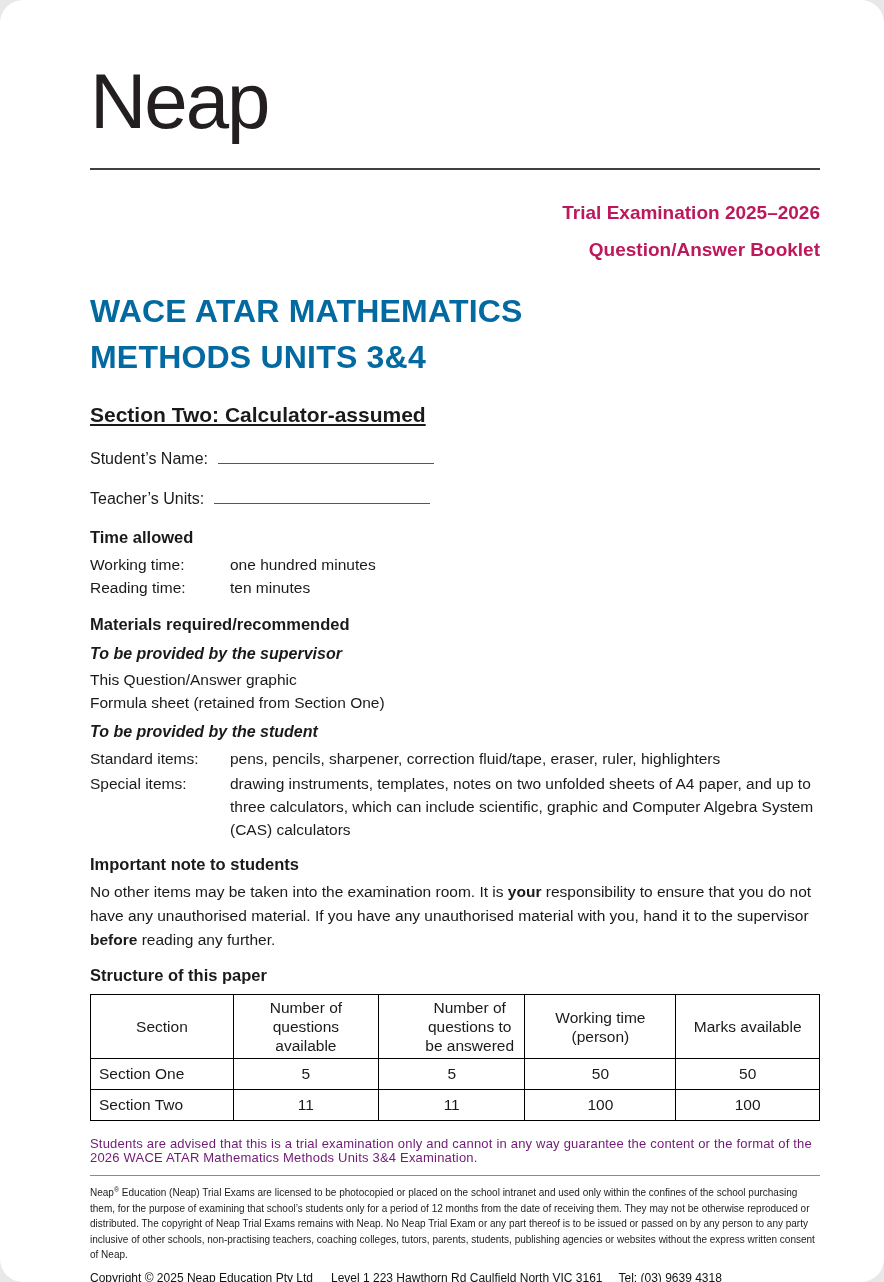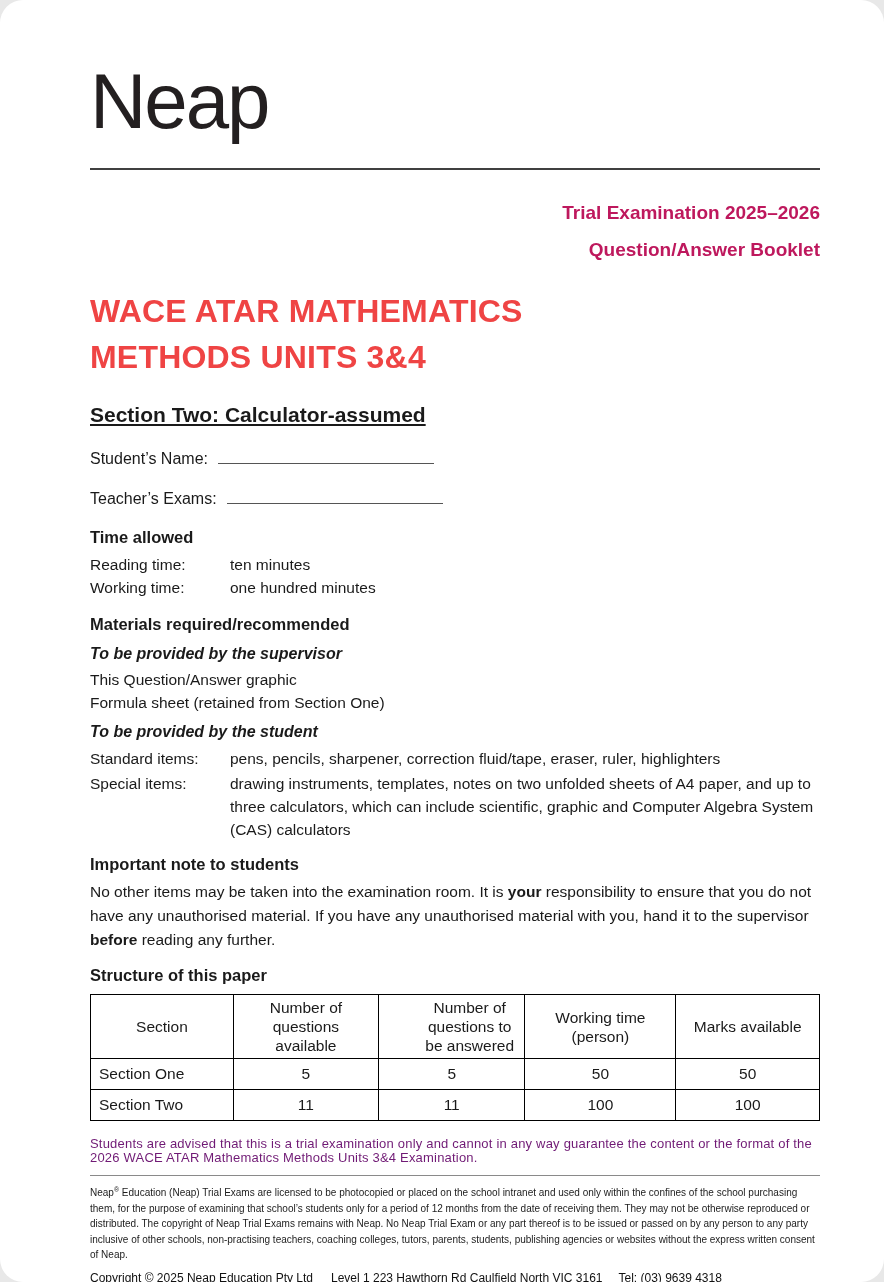--- a/index.html
+++ b/index.html
@@ -33,21 +33,21 @@
     font-weight: bold;
     line-height: 37px;
     color: #be185d;
   }
   .main-title {
     margin-top: 20px;
     font-size: 32px;
     font-weight: bold;
     line-height: 46px;
     letter-spacing: 0.2px;
-    color: #ef4444;
+    color: #0369a1;
   }
   .section-heading {
     margin-top: 22px;
     font-size: 21px;
     font-weight: bold;
     line-height: 26px;
     text-decoration: underline;
   }
   .name-row { font-size: 16px; line-height: 22px; }
   .name-row.first { margin-top: 20px; }
@@ -171,32 +171,32 @@
     <div>METHODS UNITS 3&amp;4</div>
   </div>
 
   <div class="section-heading">Section Two: Calculator-assumed</div>
 
   <div class="name-row first">
     <span>Student’s Name:</span><span class="name-line"></span>
   </div>
 
   <div class="name-row second">
-    <span>Teacher’s Exams:</span><span class="name-line"></span>
+    <span>Teacher’s Units:</span><span class="name-line"></span>
   </div>
 
   <div class="h3 mt-time">Time allowed</div>
   <div class="kv-block">
     <div class="kv-row">
+      <span class="kv-label">Working time:</span>
+      <span class="kv-value">one hundred minutes</span>
+    </div>
+    <div class="kv-row">
       <span class="kv-label">Reading time:</span>
       <span class="kv-value">ten minutes</span>
-    </div>
-    <div class="kv-row">
-      <span class="kv-label">Working time:</span>
-      <span class="kv-value">one hundred minutes</span>
     </div>
   </div>
 
   <div class="h3 mt-materials">Materials required/recommended</div>
   <div class="sub-italic">To be provided by the supervisor</div>
   <div class="plain-item a">This Question/Answer graphic</div>
   <div class="plain-item b">Formula sheet (retained from Section One)</div>
   <div class="sub-italic">To be provided by the student</div>
   <div class="items-row std">
     <span class="kv-label">Standard items:</span>

